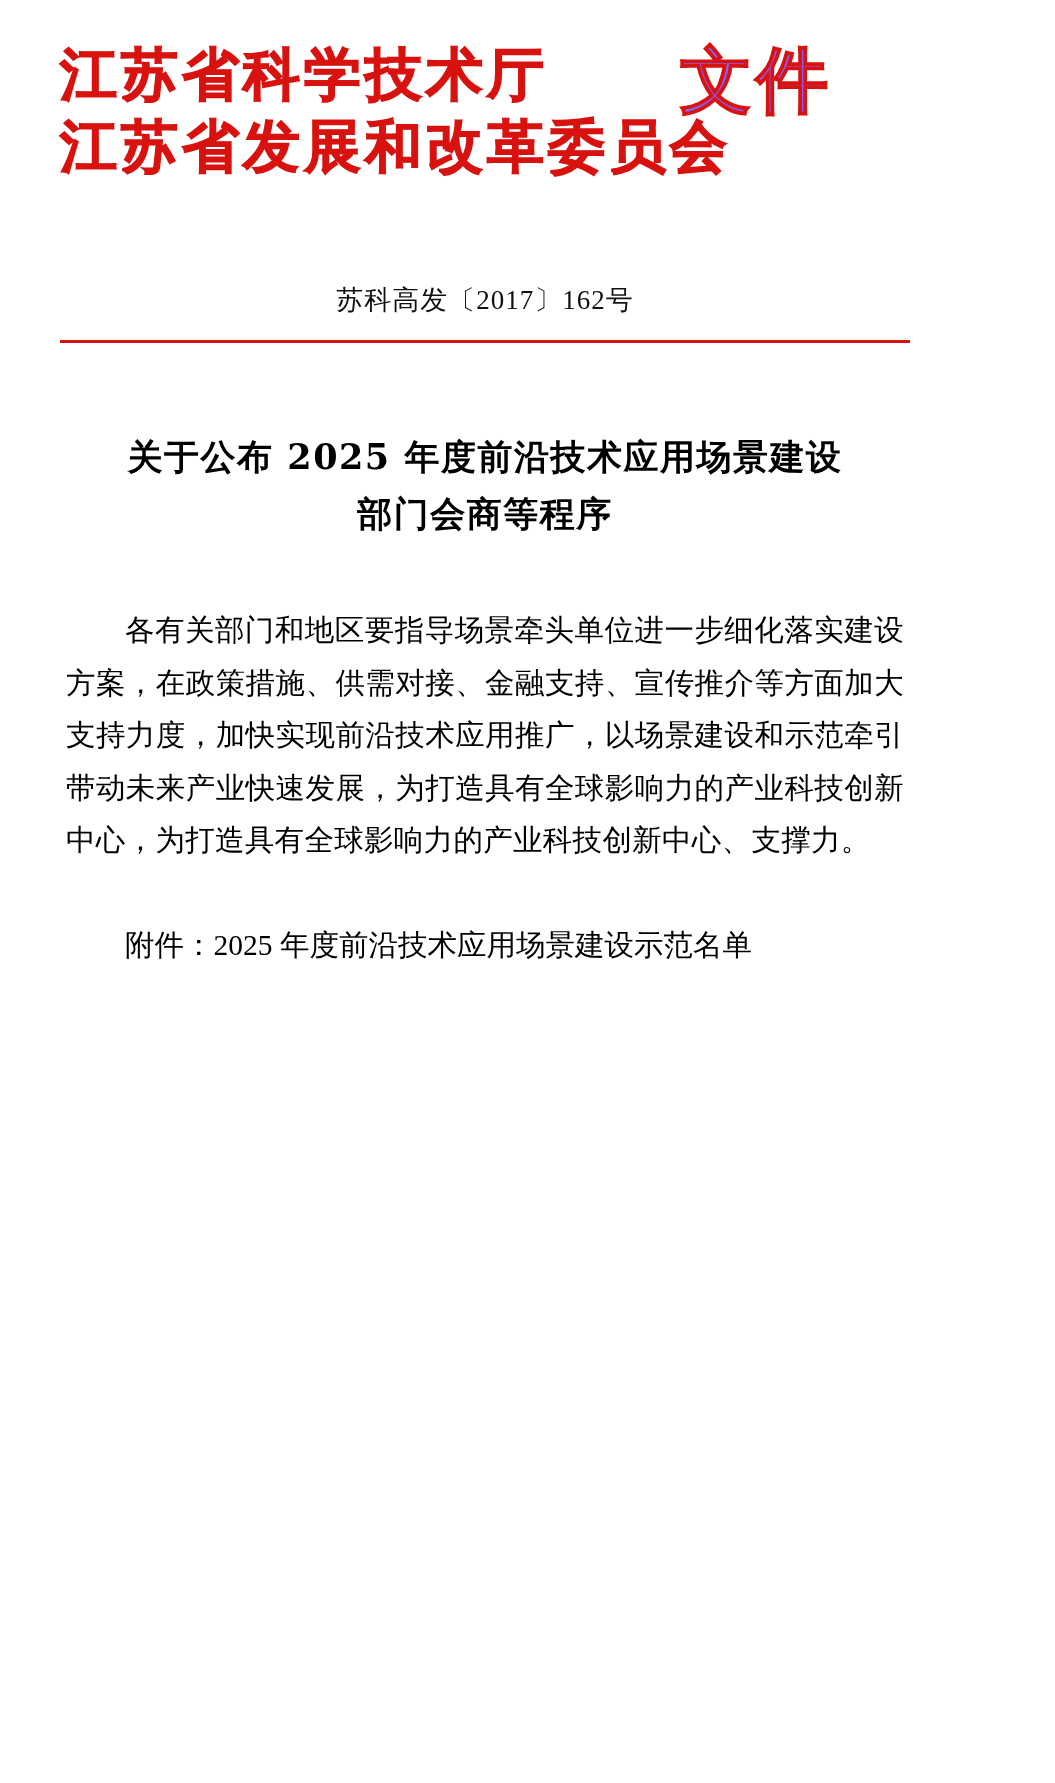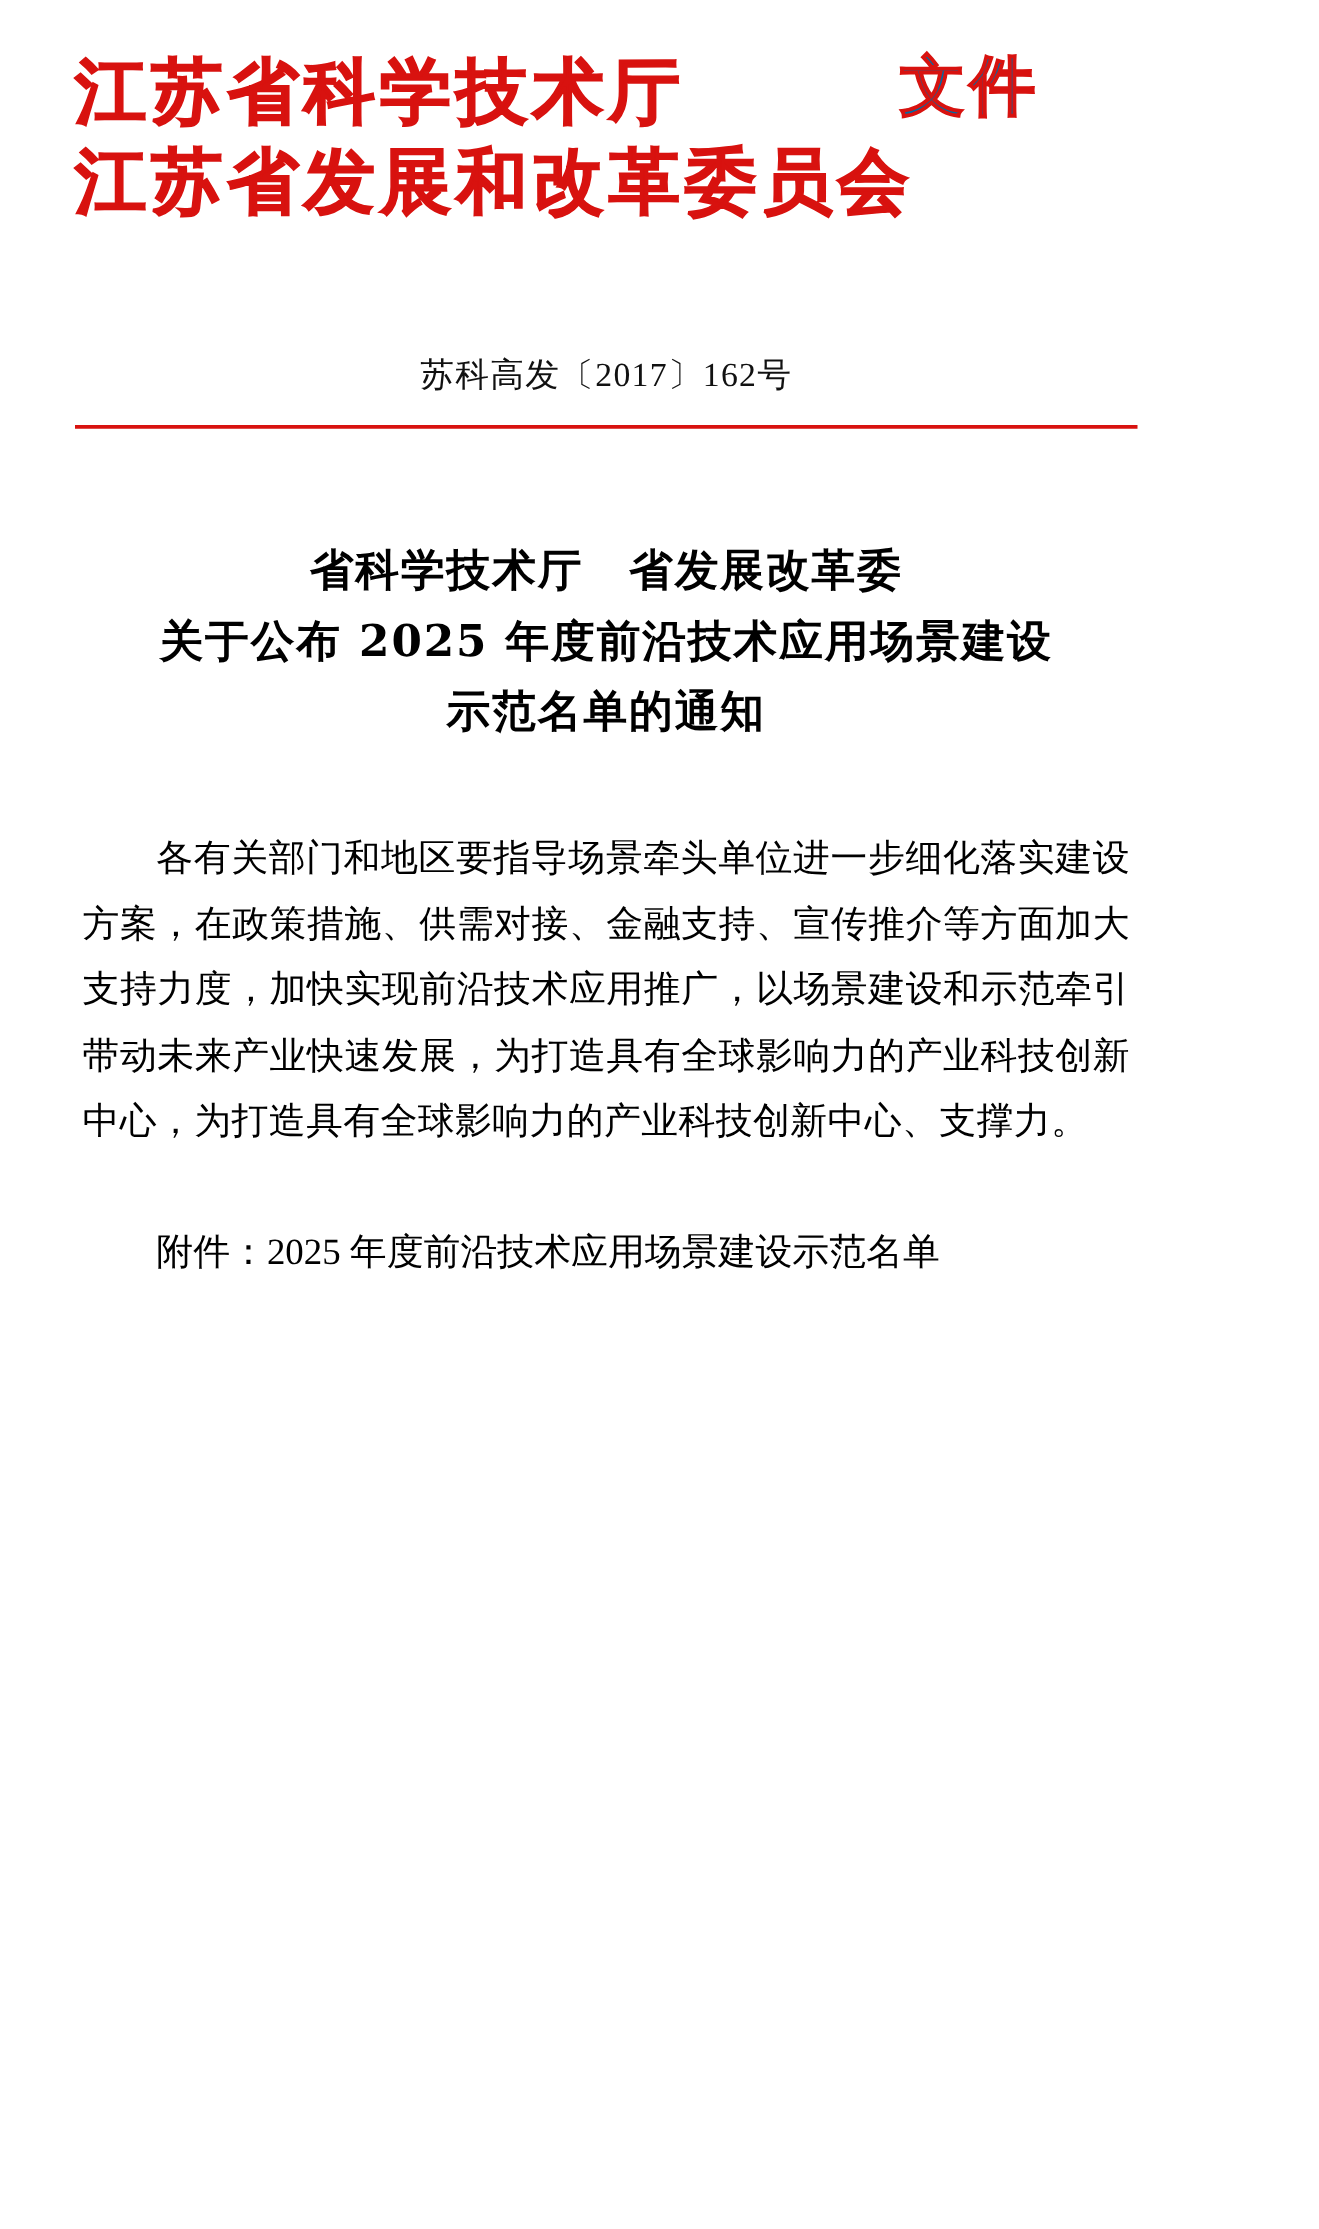--- a/index.html
+++ b/index.html
@@ -40,24 +40,24 @@
     font-size: 57px;
     letter-spacing: 4px;
     line-height: 1.26;
     white-space: nowrap;
     -webkit-text-stroke: 1.2px #d8120f;
   }
   .mast-doc {
     position: absolute;
     right: 138px;
     top: 40px;
-    color: #0369a1;
+    color: #8b5cf6;
     font-family: "DejaVu Serif", "Liberation Serif", serif;
     font-weight: 700;
-    font-size: 52px;
+    font-size: 72px;
     letter-spacing: 4px;
     line-height: 1.1;
     -webkit-text-stroke: 1.5px #d8120f;
   }
 
   
   .docnum-zone {
     margin-top: 72px;
     text-align: center;
   }
@@ -130,23 +130,22 @@
     <div class="mast-doc">文件</div>
   </div>
 
   <div class="docnum-zone">
     <div class="docnum">苏科高发〔2017〕162号</div>
   </div>
 
   <div class="red-rule"></div>
 
   <div class="title-block">
-    <div class="title-line">省科学技术厅　省发展改革委</div>
     <div class="title-line">关于公布 2025 年度前沿技术应用场景建设</div>
-    <div class="title-line">示范名单的通知</div>
+    <div class="title-line">部门会商等程序</div>
   </div>
 
   <div class="body-block">
     <p class="para indent spaced-top">各有关部门和地区要指导场景牵头单位进一步细化落实建设方案，在政策措施、供需对接、金融支持、宣传推介等方面加大支持力度，加快实现前沿技术应用推广，以场景建设和示范牵引带动未来产业快速发展，为打造具有全球影响力的产业科技创新中心，为打造具有全球影响力的产业科技创新中心、支撑力。</p>
     <div class="attachment">附件：2025 年度前沿技术应用场景建设示范名单</div>
   </div>
 
 </div>
 
 </body></html>

